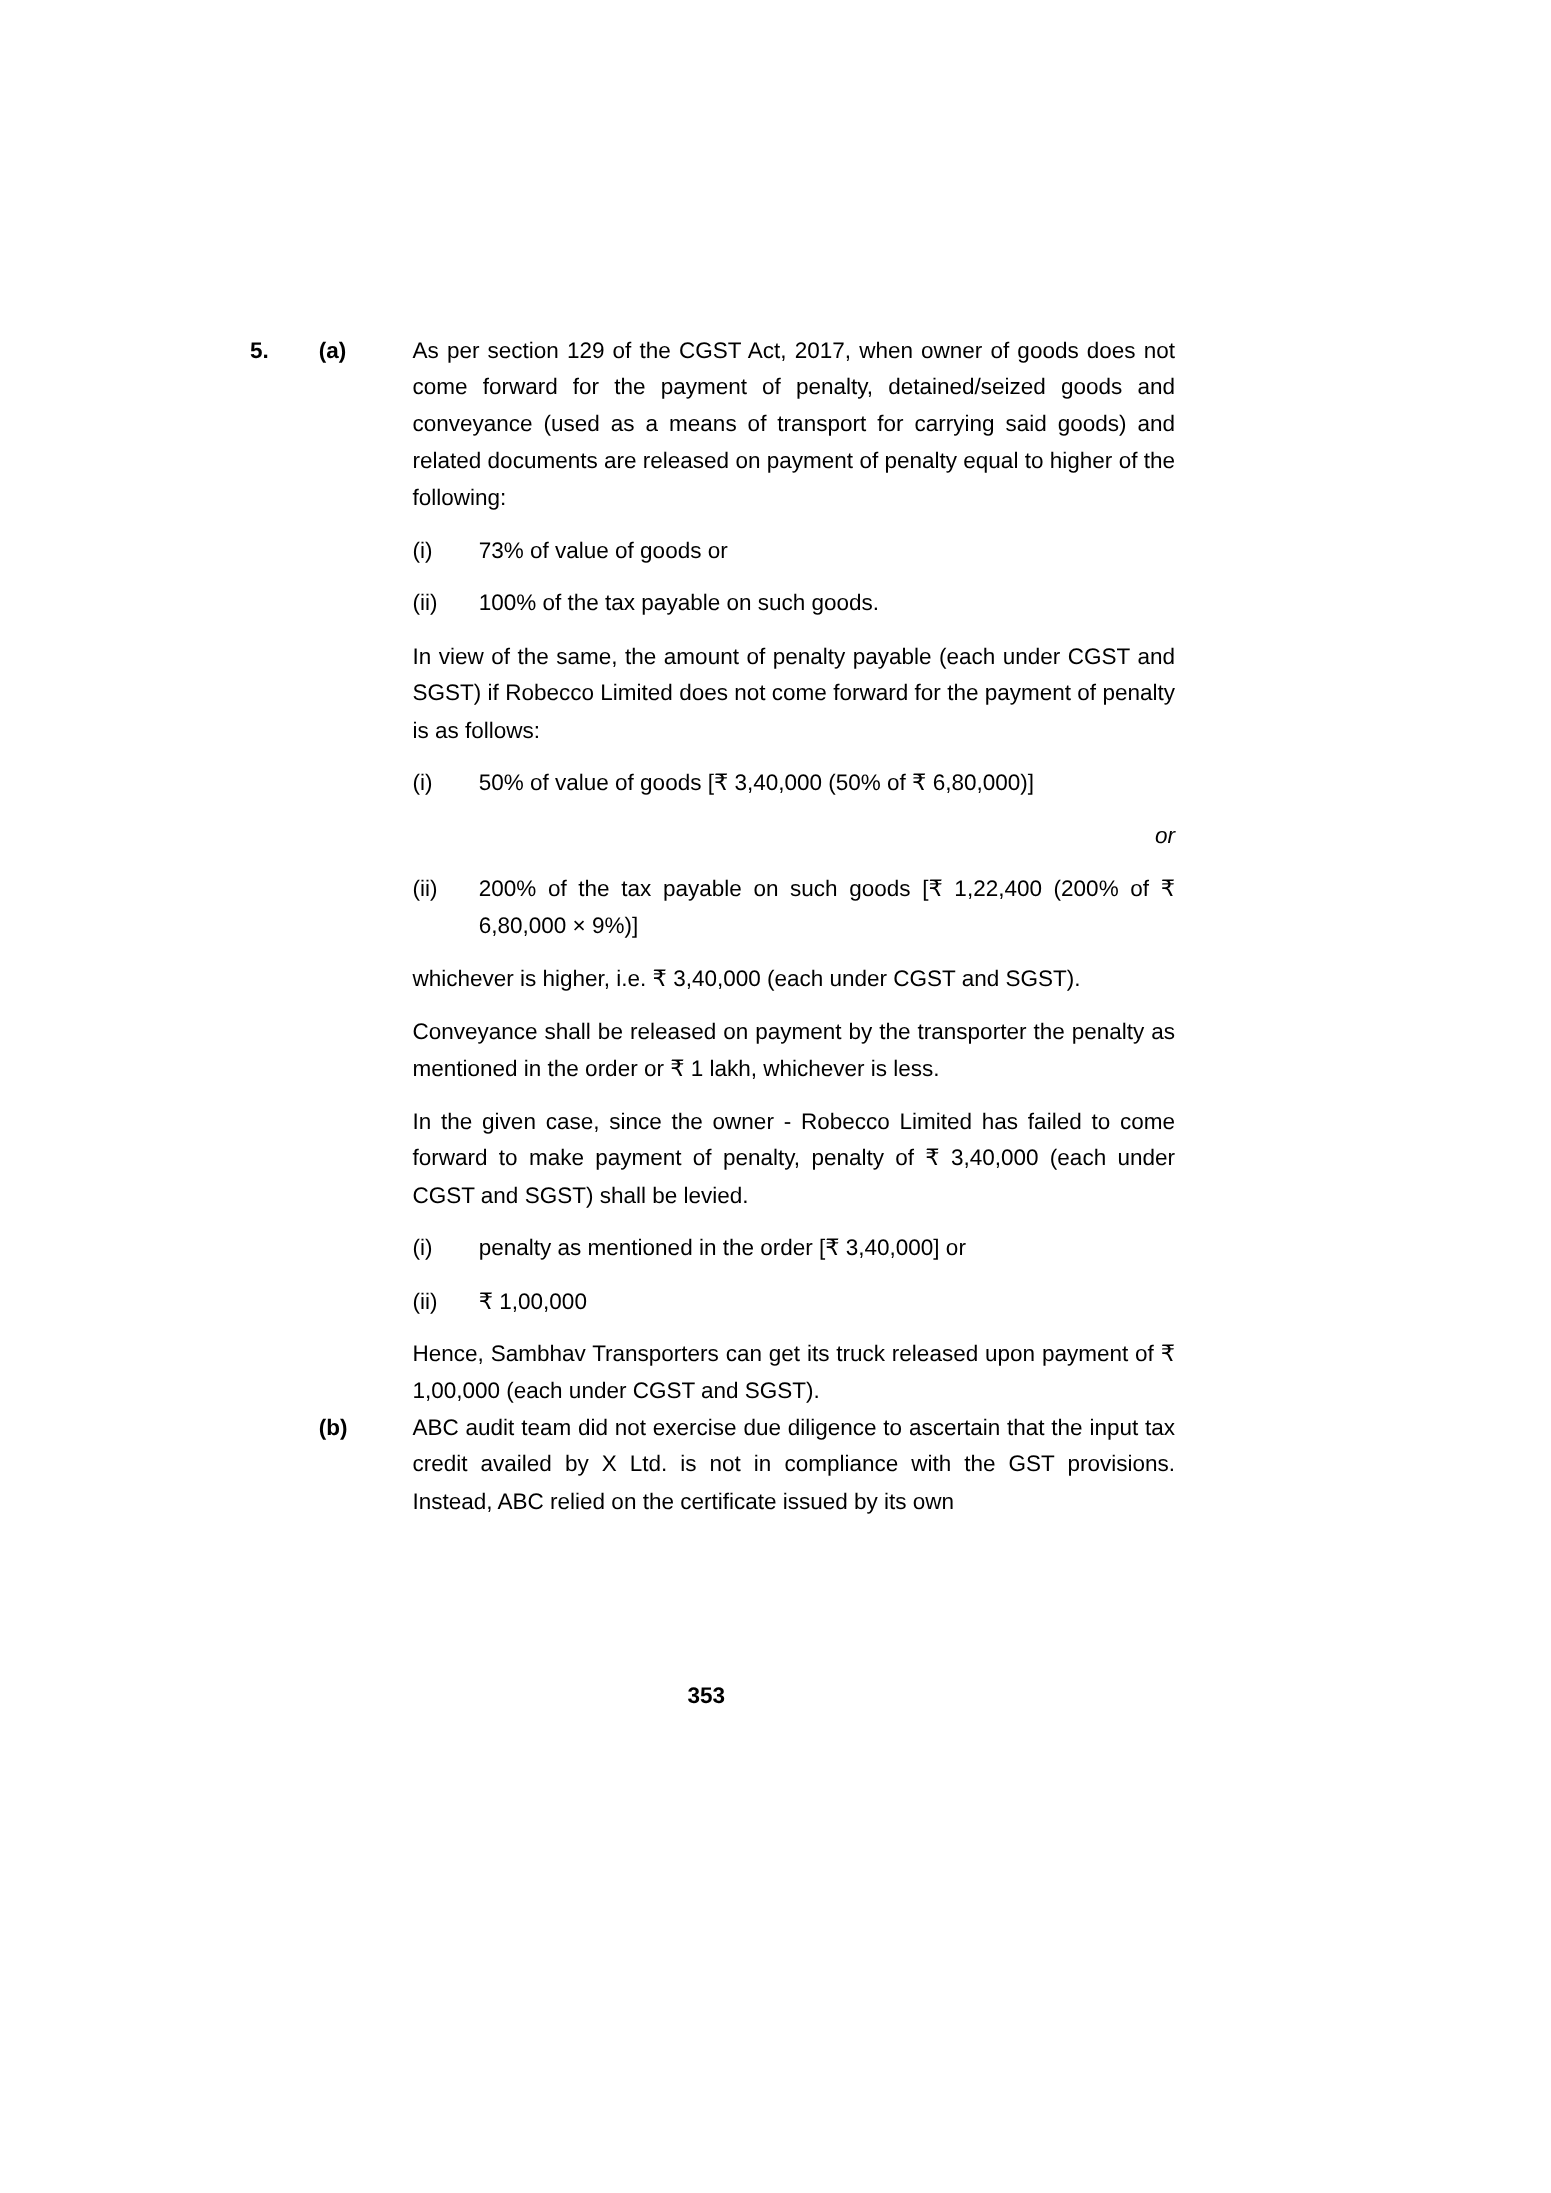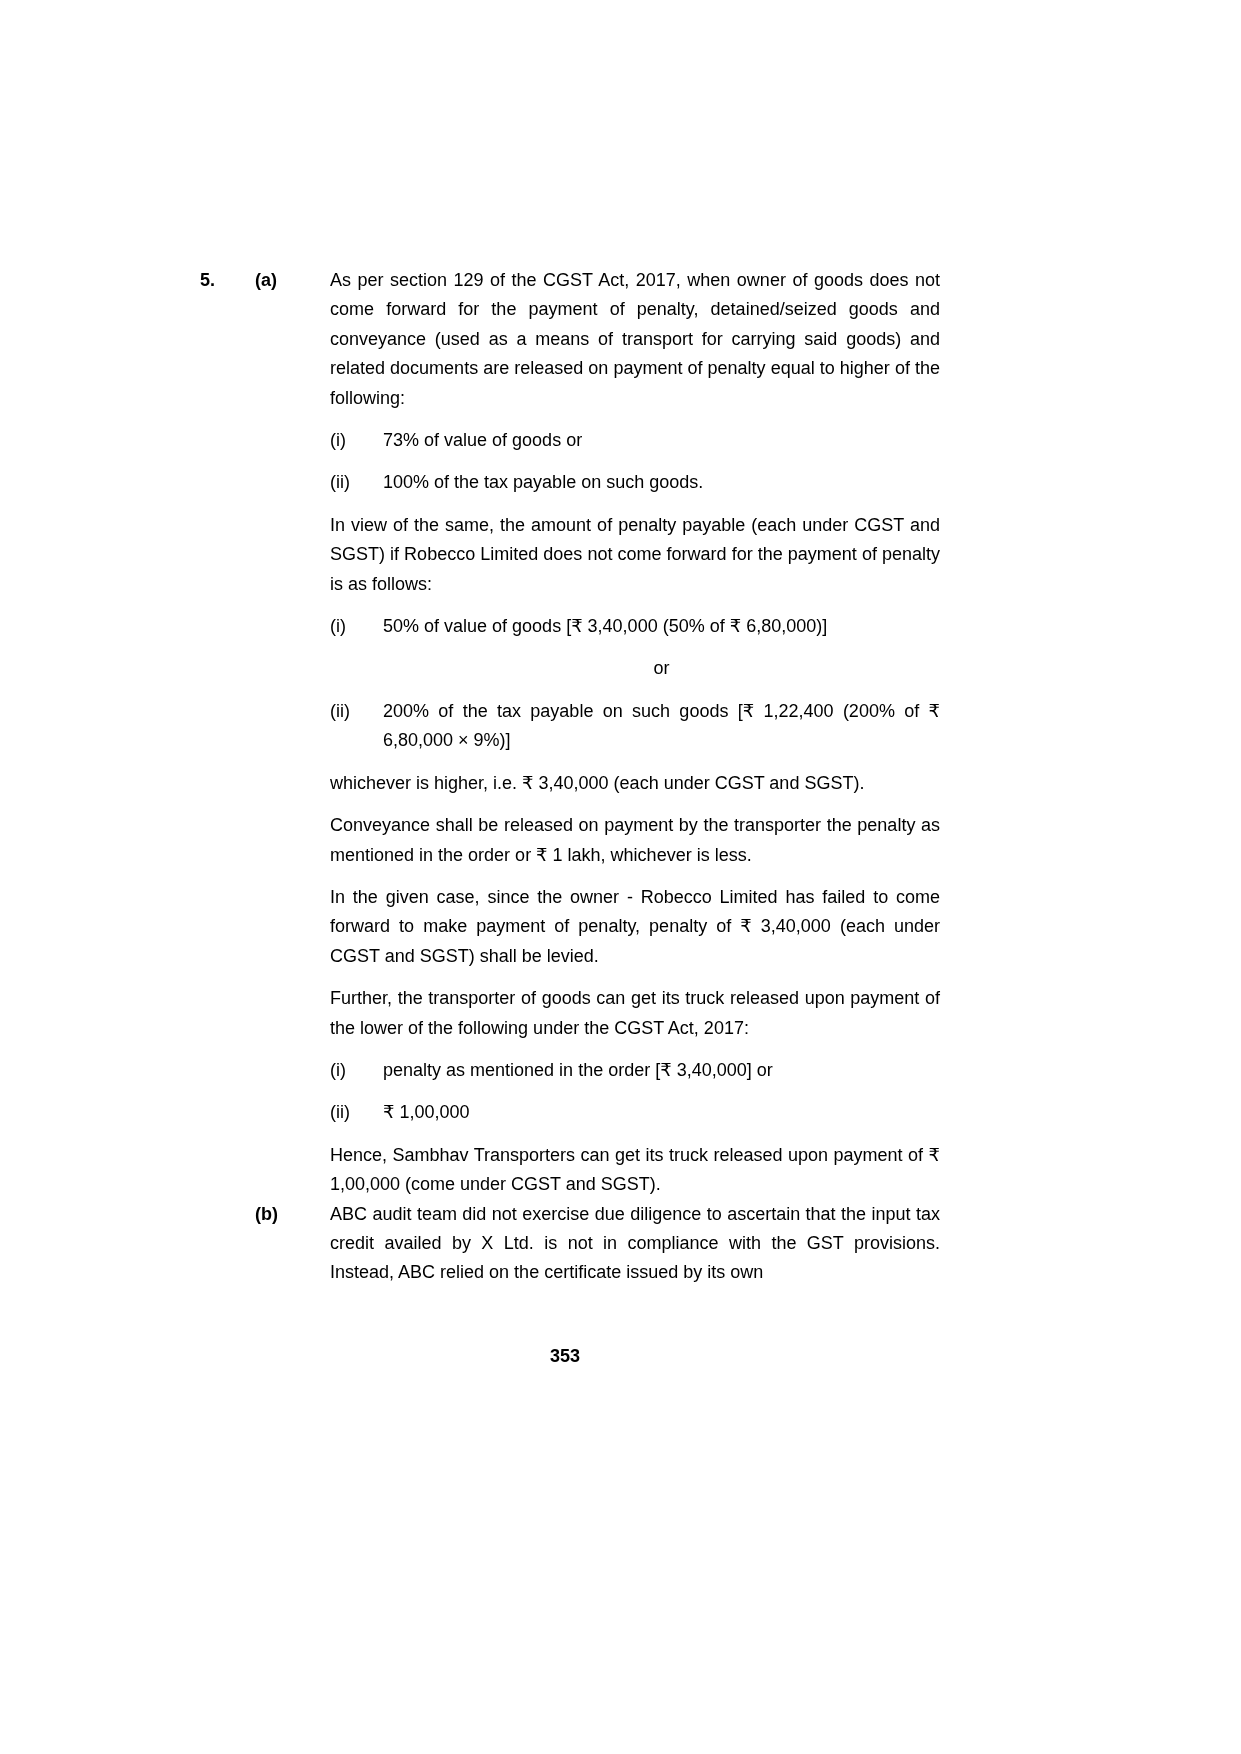--- a/index.html
+++ b/index.html
@@ -36,21 +36,21 @@
   .part-body { width: 630px; flex: none; }
   .block {
     text-align: justify;
     margin-bottom: 13px;
     margin-left: 20px;
   }
   .block:last-child { margin-bottom: 0; }
   .li { display: flex; }
   .li-marker { width: 53px; flex: none; text-align: left; }
   .li-text { flex: 1; min-width: 0; text-align: justify; }
-  .or-line { padding-left: 53px; text-align: center; }
+  .or-line { padding-left: 53px; text-align: right; font-style: italic; }
   .page-number {
     position: absolute;
     top: 1346px;
     left: 553px;
     transform: translateX(-50%);
     font-size: 18px;
     font-weight: bold;
     margin-left: 12px;
   }
 </style>
@@ -91,33 +91,32 @@
             <span class="li-marker">(ii)</span>
             <span class="li-text">200% of the tax payable on such goods [₹ 1,22,400 (200% of ₹ 6,80,000 × 9%)]</span>
           </div>
 
           <div class="block">whichever is higher, i.e. ₹ 3,40,000 (each under CGST and SGST).</div>
 
           <div class="block">Conveyance shall be released on payment by the transporter the penalty as mentioned in the order or ₹ 1 lakh, whichever is less.</div>
 
           <div class="block">In the given case, since the owner - Robecco Limited has failed to come forward to make payment of penalty, penalty of ₹ 3,40,000 (each under CGST and SGST) shall be levied.</div>
 
-          <div class="block">Further, the transporter of goods can get its truck released upon payment of the lower of the following under the CGST Act, 2017:</div>
 
           <div class="block li">
             <span class="li-marker">(i)</span>
             <span class="li-text">penalty as mentioned in the order [₹ 3,40,000] or</span>
           </div>
 
           <div class="block li">
             <span class="li-marker">(ii)</span>
             <span class="li-text">₹ 1,00,000</span>
           </div>
 
-          <div class="block">Hence, Sambhav Transporters can get its truck released upon payment of ₹ 1,00,000 (come under CGST and SGST).</div>
+          <div class="block">Hence, Sambhav Transporters can get its truck released upon payment of ₹ 1,00,000 (each under CGST and SGST).</div>
 
         </div>
       </div>
 
       <div class="part">
         <div class="part-label">(b)</div>
         <div class="part-body">
           <div class="block">ABC audit team did not exercise due diligence to ascertain that the input tax credit availed by X Ltd. is not in compliance with the GST provisions. Instead, ABC relied on the certificate issued by its own</div>
         </div>
       </div>

